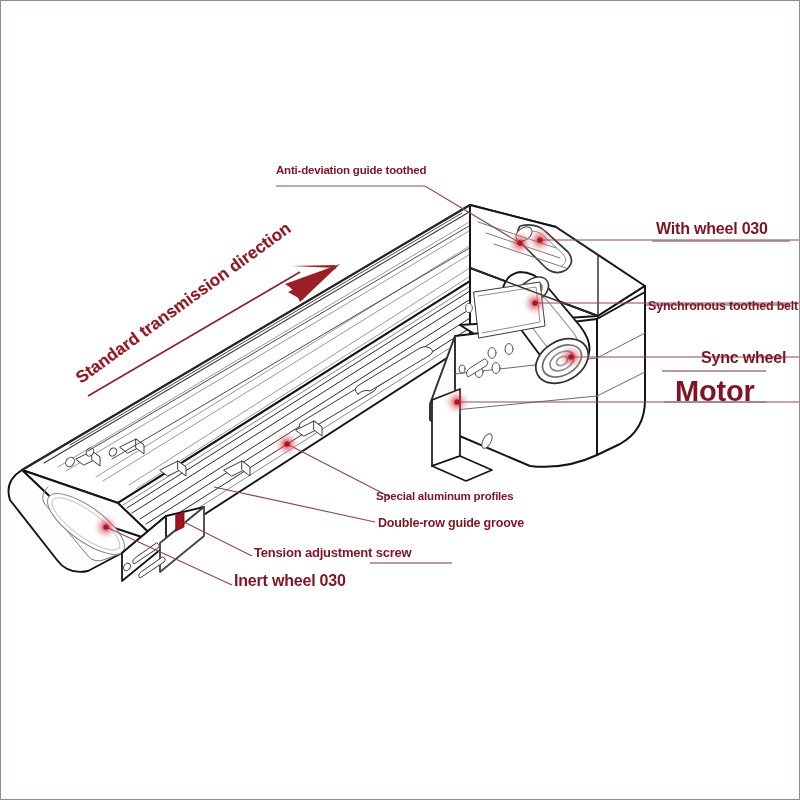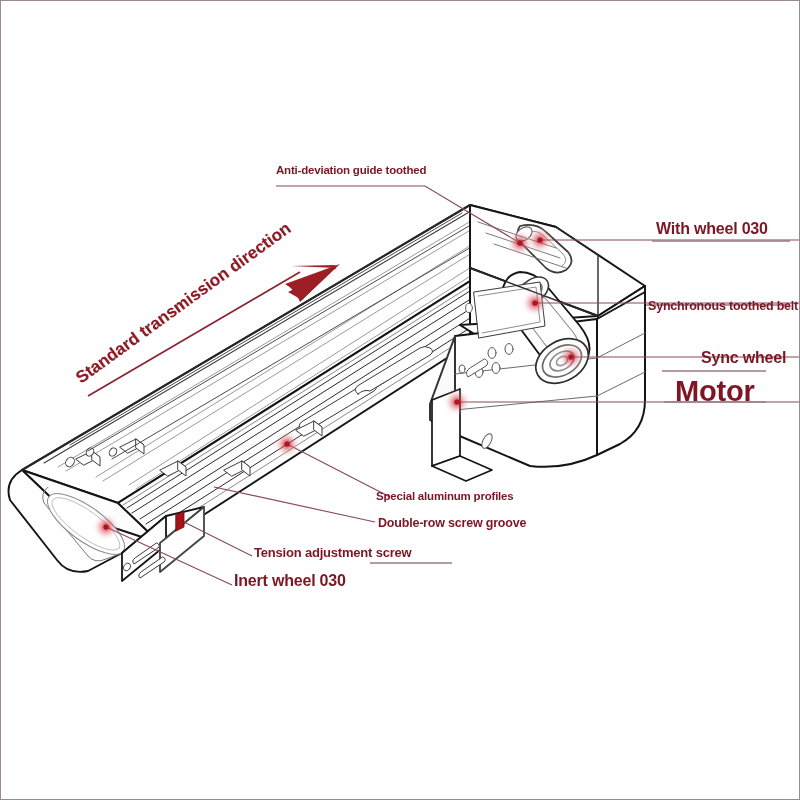--- a/index.html
+++ b/index.html
@@ -306,21 +306,21 @@
   <div class="lbl s19" style="left:656px;top:221px;">With wheel 030</div>
 
   <div class="lbl s12" style="left:648px;top:291px;margin-top:9px;">Synchronous toothed belt</div>
 
   <div class="lbl s19" style="left:701px;top:350px;">Sync wheel</div>
 
   <div class="lbl s24" style="left:675px;top:377px;">Motor</div>
 
   <div class="lbl s11" style="left:376px;top:491px;">Special aluminum profiles</div>
 
-  <div class="lbl s12" style="left:378px;top:517px;">Double-row screw groove</div>
+  <div class="lbl s12" style="left:378px;top:517px;">Double-row guide groove</div>
 
   <div class="lbl s14" style="left:254px;top:546px;">Tension adjustment screw</div>
 
   <div class="lbl s19" style="left:234px;top:573px;">Inert wheel 030</div>
 
   <div id="dir-text">Standard transmission direction</div>
 
 
 </div>
 

